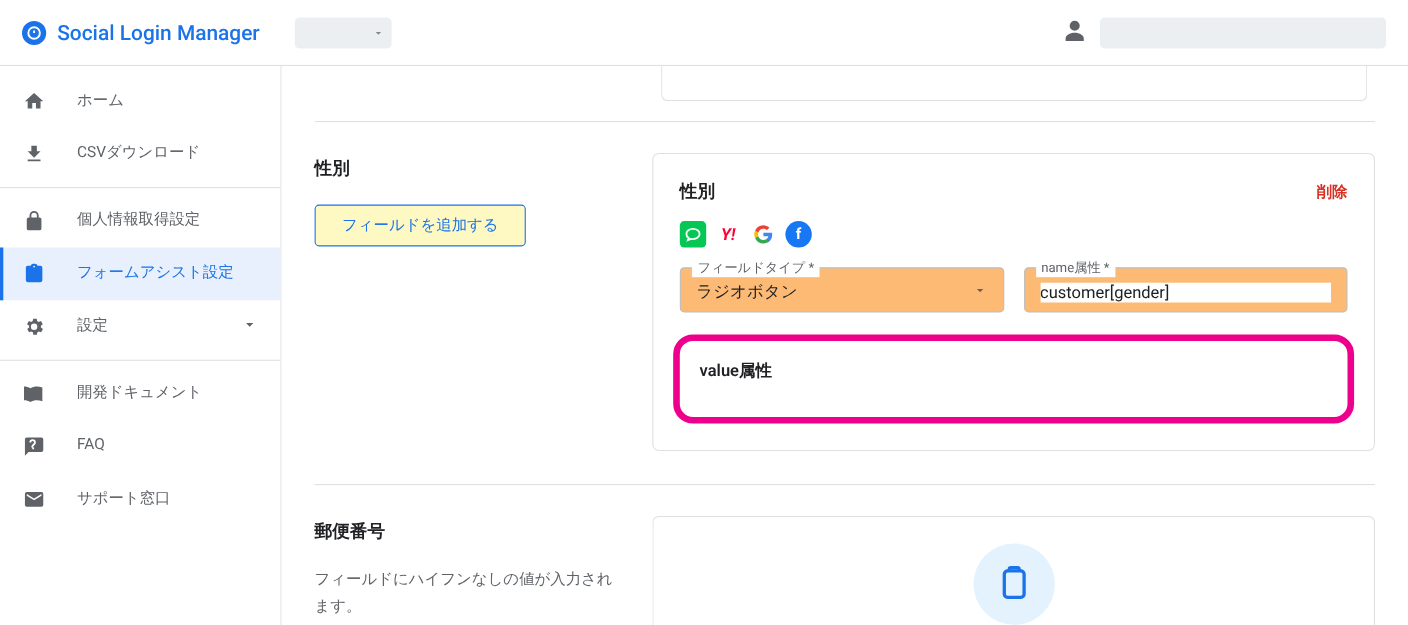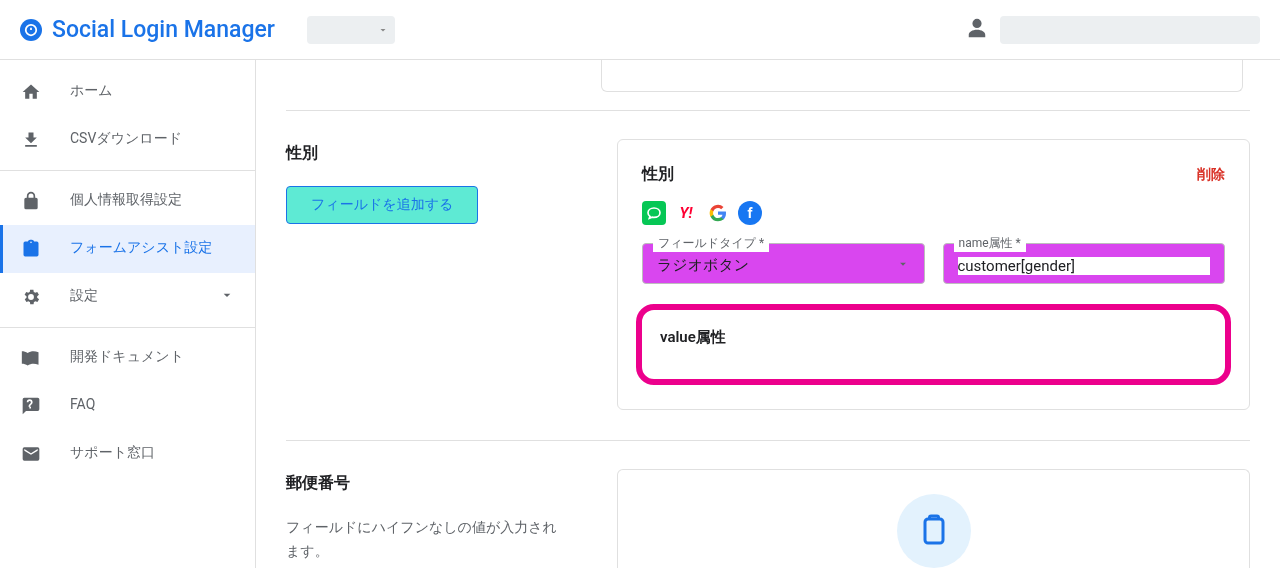--- a/index.html
+++ b/index.html
@@ -1,58 +1,58 @@
 <!DOCTYPE html>
 <html><head>
 <meta charset="utf-8">
 <style>
 * { box-sizing: border-box; margin: 0; padding: 0; }
 body { font-family: -apple-system, BlinkMacSystemFont, "Segoe UI", Roboto, "Helvetica Neue", Arial, sans-serif; background: #fff; color: #202124; font-size: 14px; }
 
 .topbar { height: 60px; display: flex; align-items: center; padding: 0 20px; border-bottom: 1px solid #e0e0e0; justify-content: space-between; }
 .topbar-left { display: flex; align-items: center; gap: 10px; }
 .logo-circle { width: 22px; height: 22px; background: #1a73e8; border-radius: 50%; display: flex; align-items: center; justify-content: center; color: #fff; font-weight: bold; font-size: 13px; }
-.app-title { color: #1a73e8; font-size: 23px; font-weight: 500; }
+.app-title { color: #1a73e8; font-size: 19px; font-weight: 500; }
 .topbar-dropdown { margin-left: 22px; background: #eceff1; border-radius: 4px; width: 88px; height: 28px; display: flex; align-items: center; justify-content: flex-end; padding: 0 6px; color: #888; }
 .topbar-right { display: flex; align-items: center; gap: 12px; }
 .avatar-icon { color: #5f6368; }
 .user-box { background: #eceff1; width: 260px; height: 28px; border-radius: 4px; }
 
 .layout { display: flex; min-height: calc(100vh - 60px); }
 .sidebar { width: 256px; border-right: 1px solid #e0e0e0; padding-top: 8px; background: #fff; }
 .side-item { display: flex; gap: 28px; padding: 14px 20px; color: #5f6368; font-size: 14px; cursor: pointer; }
 .side-item.active { background: #e8f0fe; color: #1a73e8; border-left: 3px solid #1a73e8; padding-left: 17px; }
 .side-item .icon { width: 22px; color: #5f6368; display: flex; align-items: center; justify-content: center; }
 .side-item.active .icon { color: #1a73e8; }
 .side-divider { height: 1px; background: #e0e0e0; margin: 6px 0; }
 .side-item .expand { margin-left: auto; color: #5f6368; }
 
 .main { flex: 1; background: #fff; padding: 0 30px; overflow: auto; }
 
 .prev-card { margin-left: 315px; width: 642px; height: 32px; border: 1px solid #e0e0e0; border-top: none; border-bottom-left-radius: 6px; border-bottom-right-radius: 6px; margin-bottom: 18px; }
 .section-divider { height: 1px; background: #e0e0e0; margin-left: 0; }
 
-.section { display: flex; gap: 46px; padding-top: 28px; }
+.section { display: flex; gap: 22px; padding-top: 28px; }
 .section-left { width: 285px; padding-top: 4px; }
 .section-title { font-size: 16px; font-weight: 600; color: #202124; margin-bottom: 22px; }
 .section-desc { font-size: 14px; color: #5f6368; line-height: 1.7; }
-.add-btn { border: 1px solid #1a73e8; color: #1a73e8; background: #5eead4; border-radius: 4px; padding: 9px 24px; font-size: 14px; cursor: pointer; font-family: inherit; }
+.add-btn { border: 1px solid #1a73e8; color: #1a73e8; background: #fef9c3; border-radius: 4px; padding: 9px 24px; font-size: 14px; cursor: pointer; font-family: inherit; }
 
 .card { flex: 1; border: 1px solid #e0e0e0; border-radius: 6px; padding: 24px; }
 .card-header { display: flex; justify-content: space-between; align-items: center; margin-bottom: 16px; }
 .card-title { font-size: 16px; font-weight: 600; }
 .delete-link { color: #d93025; font-size: 14px; cursor: pointer; text-decoration: none; font-weight: bold; }
 .provider-icons { display: flex; gap: 8px; margin-bottom: 18px; }
 .pv { width: 24px; height: 24px; border-radius: 4px; display: flex; align-items: center; justify-content: center; font-weight: bold; font-size: 13px; color: #fff; }
 .pv.line { background: #06c755; }
 .pv.yahoo { background: transparent; color: #ff0033; font-style: italic; font-size: 15px; }
 .pv.fb { background: #1877f2; border-radius: 50%; font-size: 14px; }
 
 .field-row { display: flex; gap: 18px; margin-bottom: 0; }
-.field-wrap { flex: 1; position: relative; border: 1px solid #bdbdbd; border-radius: 4px; padding: 12px 14px 8px; display: flex; align-items: center; background: #d946ef; }
+.field-wrap { flex: 1; position: relative; border: 1px solid #bdbdbd; border-radius: 4px; padding: 12px 14px 8px; display: flex; align-items: center; background: #fdba74; }
 .field-label { position: absolute; top: -9px; left: 10px; background: #fff; padding: 0 5px; font-size: 12px; color: #5f6368; }
 .field-value { font-size: 15px; color: #202124; flex: 1; }
 .field-input { border: none; outline: none; font-size: 15px; color: #202124; width: 100%; font-family: inherit; }
 .dropdown-arrow { color: #5f6368; }
 
 .highlight-box { border: 6px solid #ec008c; border-radius: 18px; margin-top: 20px; padding: 18px 18px 14px; margin-left: -6px; margin-right: -6px; }
 .highlight-title { font-size: 15px; font-weight: 600; margin-bottom: 18px; }
 .value-row { display: flex; gap: 16px; }
 .value-row .field-wrap { flex: 1; }
 

